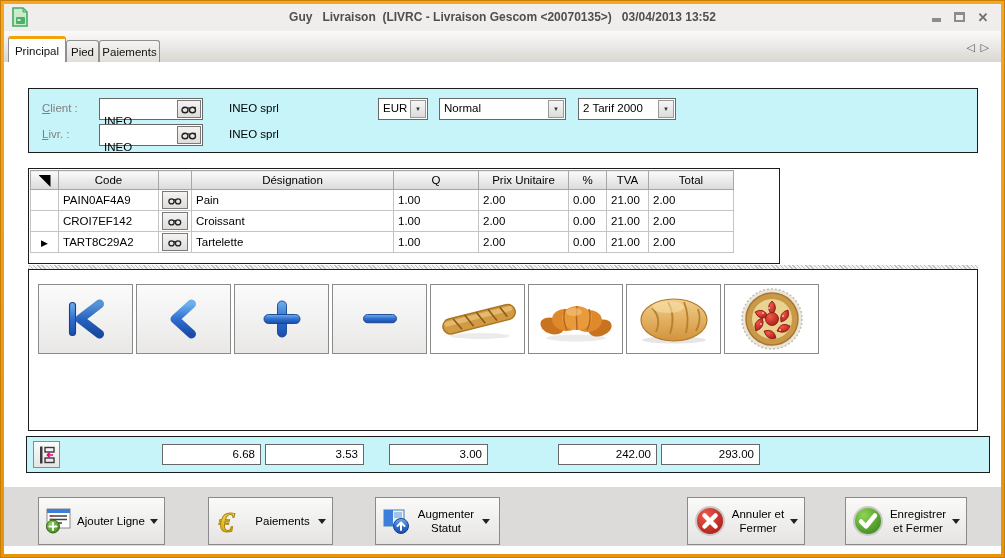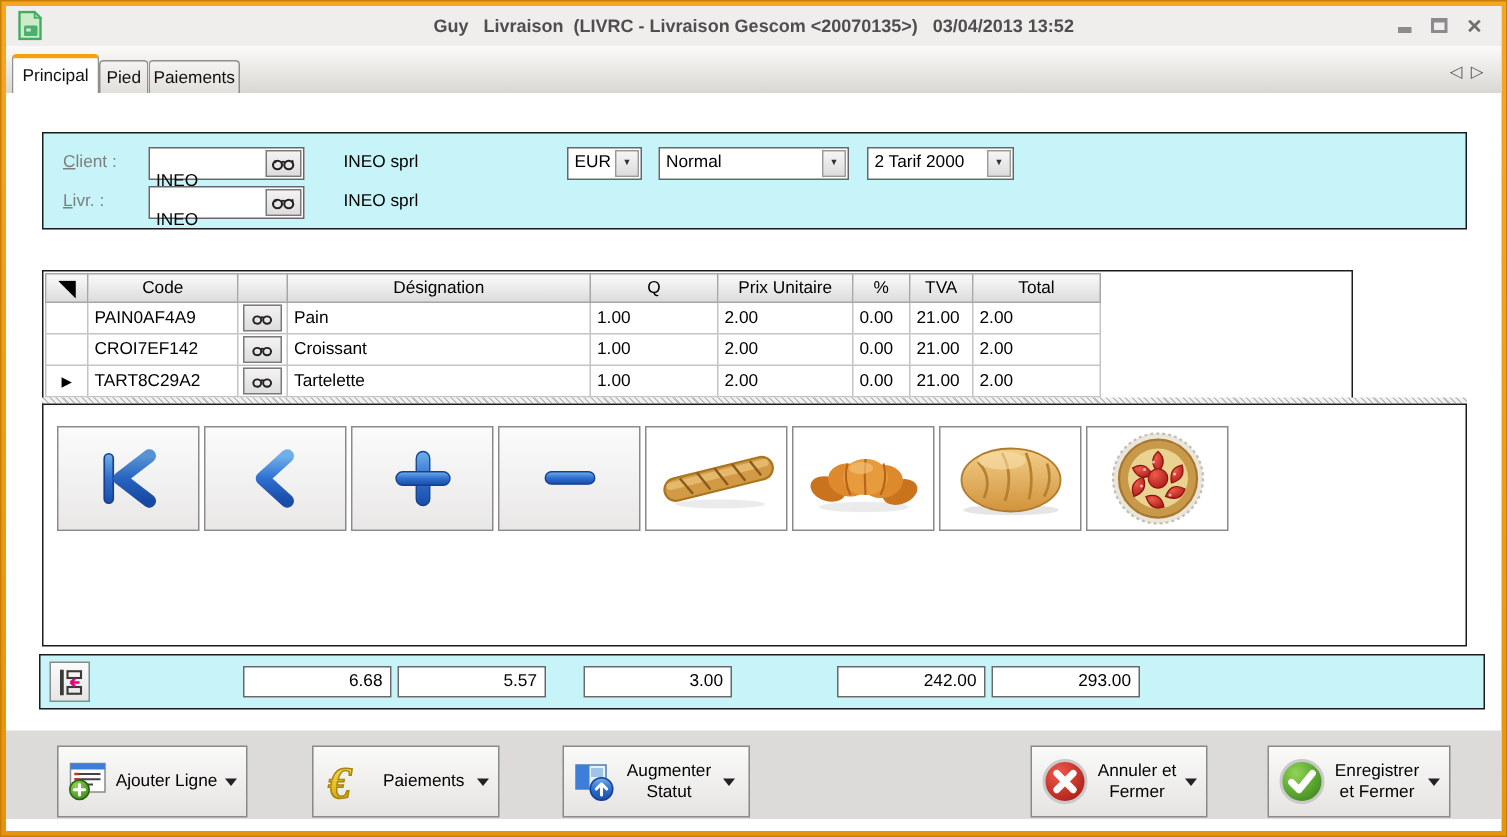--- a/index.html
+++ b/index.html
@@ -140,21 +140,21 @@
         <svg width="16" height="10" viewBox="0 0 16 10">
           <ellipse cx="4" cy="6" rx="3" ry="2.8" fill="none" stroke="#222" stroke-width="1.4"></ellipse>
           <ellipse cx="11.5" cy="6" rx="3" ry="2.8" fill="none" stroke="#222" stroke-width="1.4"></ellipse>
           <path d="M6.5 4.5 Q8 3 9 4.5 M2 3 L3 4.5 M14.5 3 L13 4.5" fill="none" stroke="#222" stroke-width="1.2"></path>
         </svg>
       </div>
     </div>
     <div style="position:absolute;left:200px;top:39px;font-size:11.5px;color:#000">INEO sprl</div>
   </div>
 
-  <div class="panel-black" style="left:24px;top:176px;width:874px;height:96px">
+  <div class="panel-black" style="left:24px;top:164px;width:752px;height:96px">
     <table class="grid" style="margin:1px 0 0 1px">
       <colgroup>
         <col style="width:28px">
             <col style="width:100px">
             <col style="width:33px">
             <col style="width:202px">
         <col style="width:85px">
             <col style="width:90px">
             <col style="width:38px">
             <col style="width:42px">
@@ -347,21 +347,21 @@
   <div class="panel-black cyan" style="left:22px;top:432px;width:964px;height:37px">
     <div class="detail-btn" style="left:6px;top:4px">
       <svg width="20" height="20" viewBox="0 0 20 20">
         <rect x="3" y="1.5" width="2.5" height="17" fill="#3A3A3A"></rect>
         <rect x="8" y="2.5" width="9" height="4.5" fill="none" stroke="#3A3A3A" stroke-width="1.4"></rect>
         <rect x="8" y="13" width="9" height="4.5" fill="none" stroke="#3A3A3A" stroke-width="1.4"></rect>
         <path d="M16 10 H10 M10 10 l3 -2.5 M10 10 l3 2.5" stroke="#E6007E" stroke-width="1.6" fill="none"></path>
       </svg>
     </div>
     <div class="tot-field" style="left:135px;top:7px;width:99px">6.68</div>
-    <div class="tot-field" style="left:238px;top:7px;width:99px">5.57</div>
+    <div class="tot-field" style="left:238px;top:7px;width:99px">3.53</div>
     <div class="tot-field" style="left:362px;top:7px;width:99px">3.00</div>
     <div class="tot-field" style="left:531px;top:7px;width:99px">242.00</div>
     <div class="tot-field" style="left:634px;top:7px;width:99px">293.00</div>
   </div>
 
   <div class="bottombar">
     <div class="action-btn" style="left:34px;width:127px">
       <svg width="27" height="26" viewBox="0 0 27 26">
         <rect x="2" y="1" width="23" height="19" fill="#fff" stroke="#8A8A8A"></rect>
         <rect x="2" y="1" width="23" height="4" fill="#3D7EDB"></rect>

